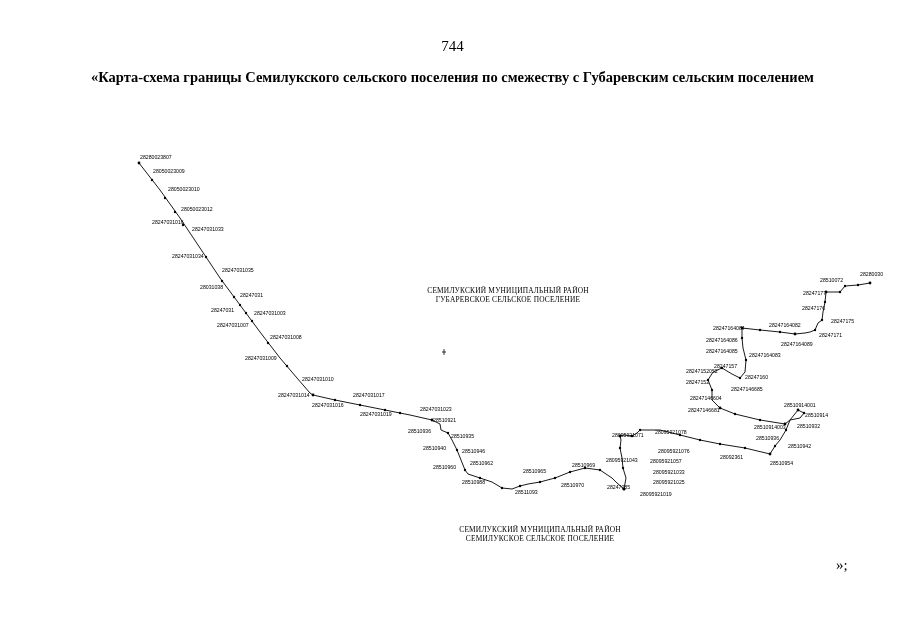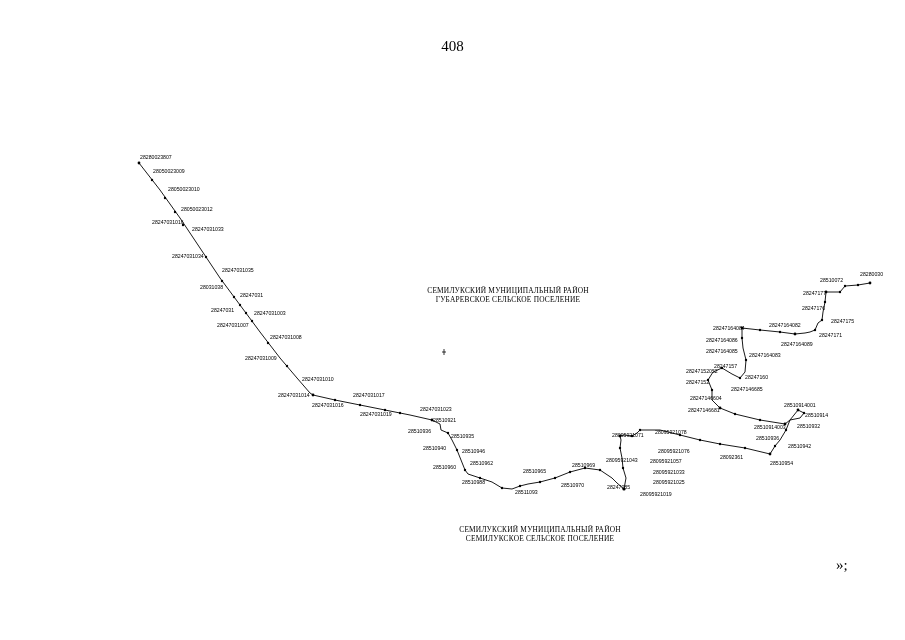--- a/index.html
+++ b/index.html
@@ -10,23 +10,24 @@
   .title { position: absolute; top: 68px; left: 40px; width: 825px; text-align: center;
            font-size: 14.5px; font-weight: bold; line-height: 18px; }
   .map { position: absolute; left: 0; top: 0; }
   .closing { position: absolute; top: 557px; left: 836px; font-size: 15px; }
   .pt-label { font-family: "Liberation Sans", sans-serif; font-size: 5.2px; fill: #000; }
   .zone-label { font-family: "Liberation Serif", serif; font-size: 7.4px; fill: #000; letter-spacing: 0.2px; }
 </style>
 </head>
 <body>
 
-<div class="page-number">408</div>
+<div class="page-number">744</div>
 
 <div class="title">
+  <div>«Карта-схема границы Семилукского сельского поселения по смежеству с Губаревским сельским поселением</div>
 </div>
 
 <svg class="map" width="905" height="640" viewBox="0 0 905 640">
 
   <polyline fill="none" stroke="#000" stroke-width="0.9" points="139,163 160,190 180,218 200,248 220,278 240,305 260,332 280,358 297,378 310,393 313,395 335,400 360,405 385,410 410,415 432,420 440,424 441,430 448,433 452,440 457,450 461,460 465,470 468,474 480,478 492,482 502,488 512,489 520,486 528,484 540,482 555,478 570,472 585,468 600,470 606,474 612,478 617,483 624,489 626,478 623,468 622,458 620,448 621,440 620,436 624,435 632,436 637,433 640,430 660,430 680,435 700,440 720,444 745,448 770,454 775,446 780,440 786,430 790,420 798,410 804,413 800,418 790,420 785,424 760,420 735,414 720,408 712,400 712,390 708,380 713,372 722,368 732,374 740,378 745,372 746,360 743,348 742,338 742,328 760,330 780,332 795,334 805,333 810,332 815,330 818,323 822,320 823,312 825,302 826,292 840,292 845,286 858,285 870,283"></polyline>
 
   <g fill="#000">
     <circle cx="139" cy="163" r="1.4"></circle>
       <circle cx="152" cy="180" r="1.2"></circle>
       <circle cx="165" cy="198" r="1.2"></circle>

